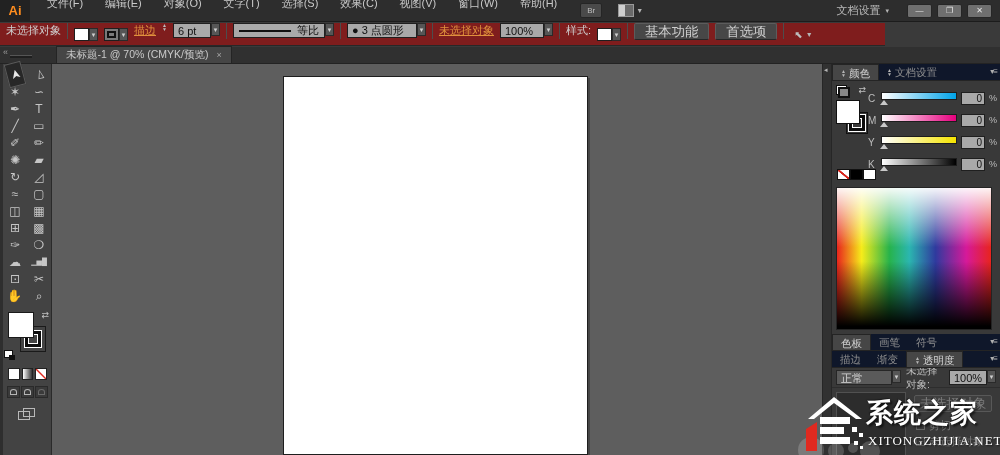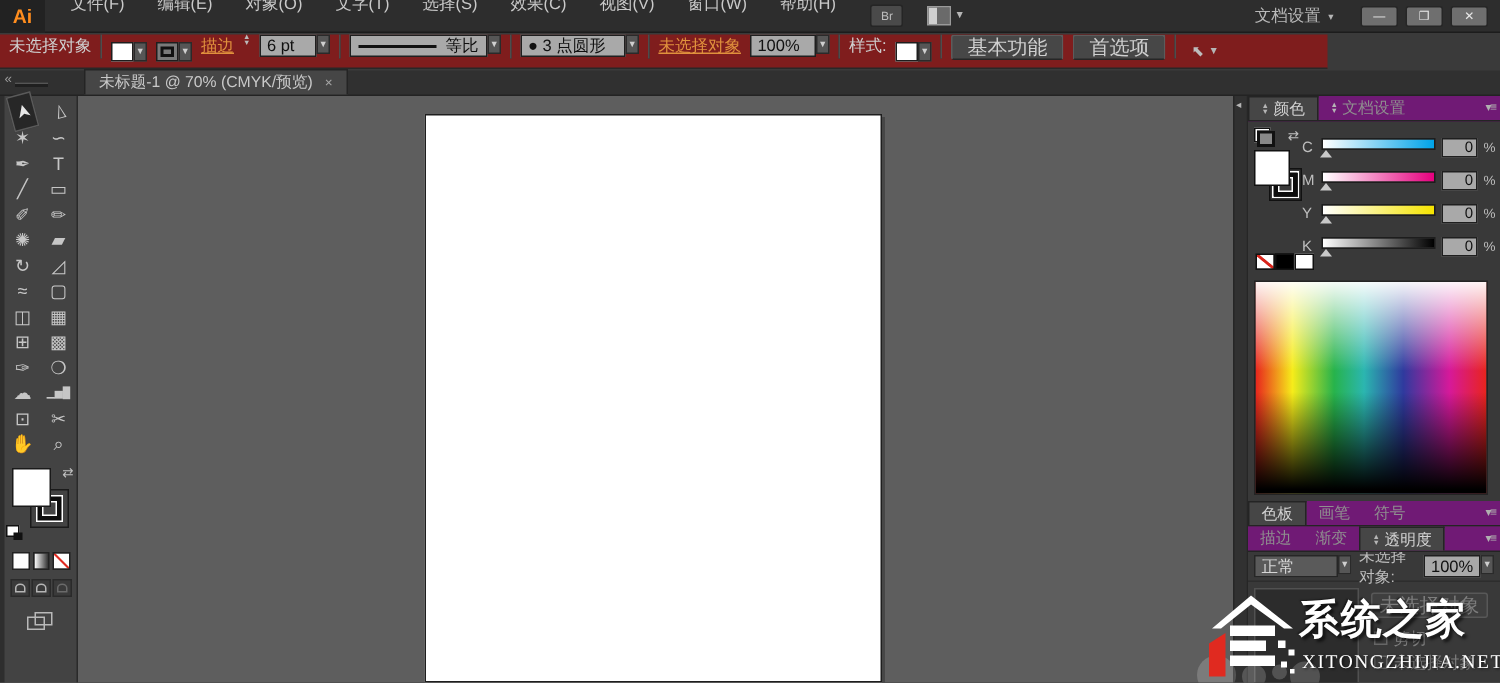--- a/index.html
+++ b/index.html
@@ -81,21 +81,21 @@
 
   
   .pasteboard { position:absolute; left:52px; top:0; width:770px; height:391px; background:#5e5e5e; overflow:hidden; }
   .artboard { position:absolute; left:231px; top:12px; width:305px; height:379px; background:#fff; border:1px solid #1e1e1e; box-shadow:2px 2px 0 rgba(0,0,0,0.25); }
 
   
   .dock-strip { position:absolute; left:822px; top:0; width:9px; height:391px; background:#313131; border-left:1px solid #262626; }
   .dock-strip .col-arrow { position:absolute; left:1px; top:2px; font-size:7px; color:#b5b5b5; }
   .rightpane { position:absolute; left:831px; top:0; width:169px; height:391px; background:#393939; border-left:1px solid #262626; }
 
-  .tabrow { height:17px; background:#701a75; border-bottom:1px solid #242424; display:flex; position:relative; }
+  .tabrow { height:17px; background:#0f172a; border-bottom:1px solid #242424; display:flex; position:relative; }
   .ptab { height:16px; padding:0 8px; line-height:16px; color:#8f8f8f; font-size:10.5px; display:flex; align-items:center; gap:3px; }
   .ptab.active { background:#464646; color:#d2d2d2; border:1px solid #242424; border-bottom:none; }
   .pmenu { position:absolute; right:3px; top:3px; font-size:8px; color:#b0b0b0; letter-spacing:-1px; }
   .exp-ico { display:inline-flex; flex-direction:column; font-size:5px; line-height:4px; color:#b5b5b5; }
 
   
   .color-body { position:relative; height:100px; }
   .proxy { position:absolute; left:4px; top:4px; width:28px; height:60px; }
   .proxy .mini-fs { position:absolute; left:0; top:0; width:11px; height:10px; background:#fff; border:1px solid #111; }
   .proxy .mini-fs::after { content:""; position:absolute; right:-4px; bottom:-4px; width:8px; height:7px; border:2px solid #111; background:#888; }

